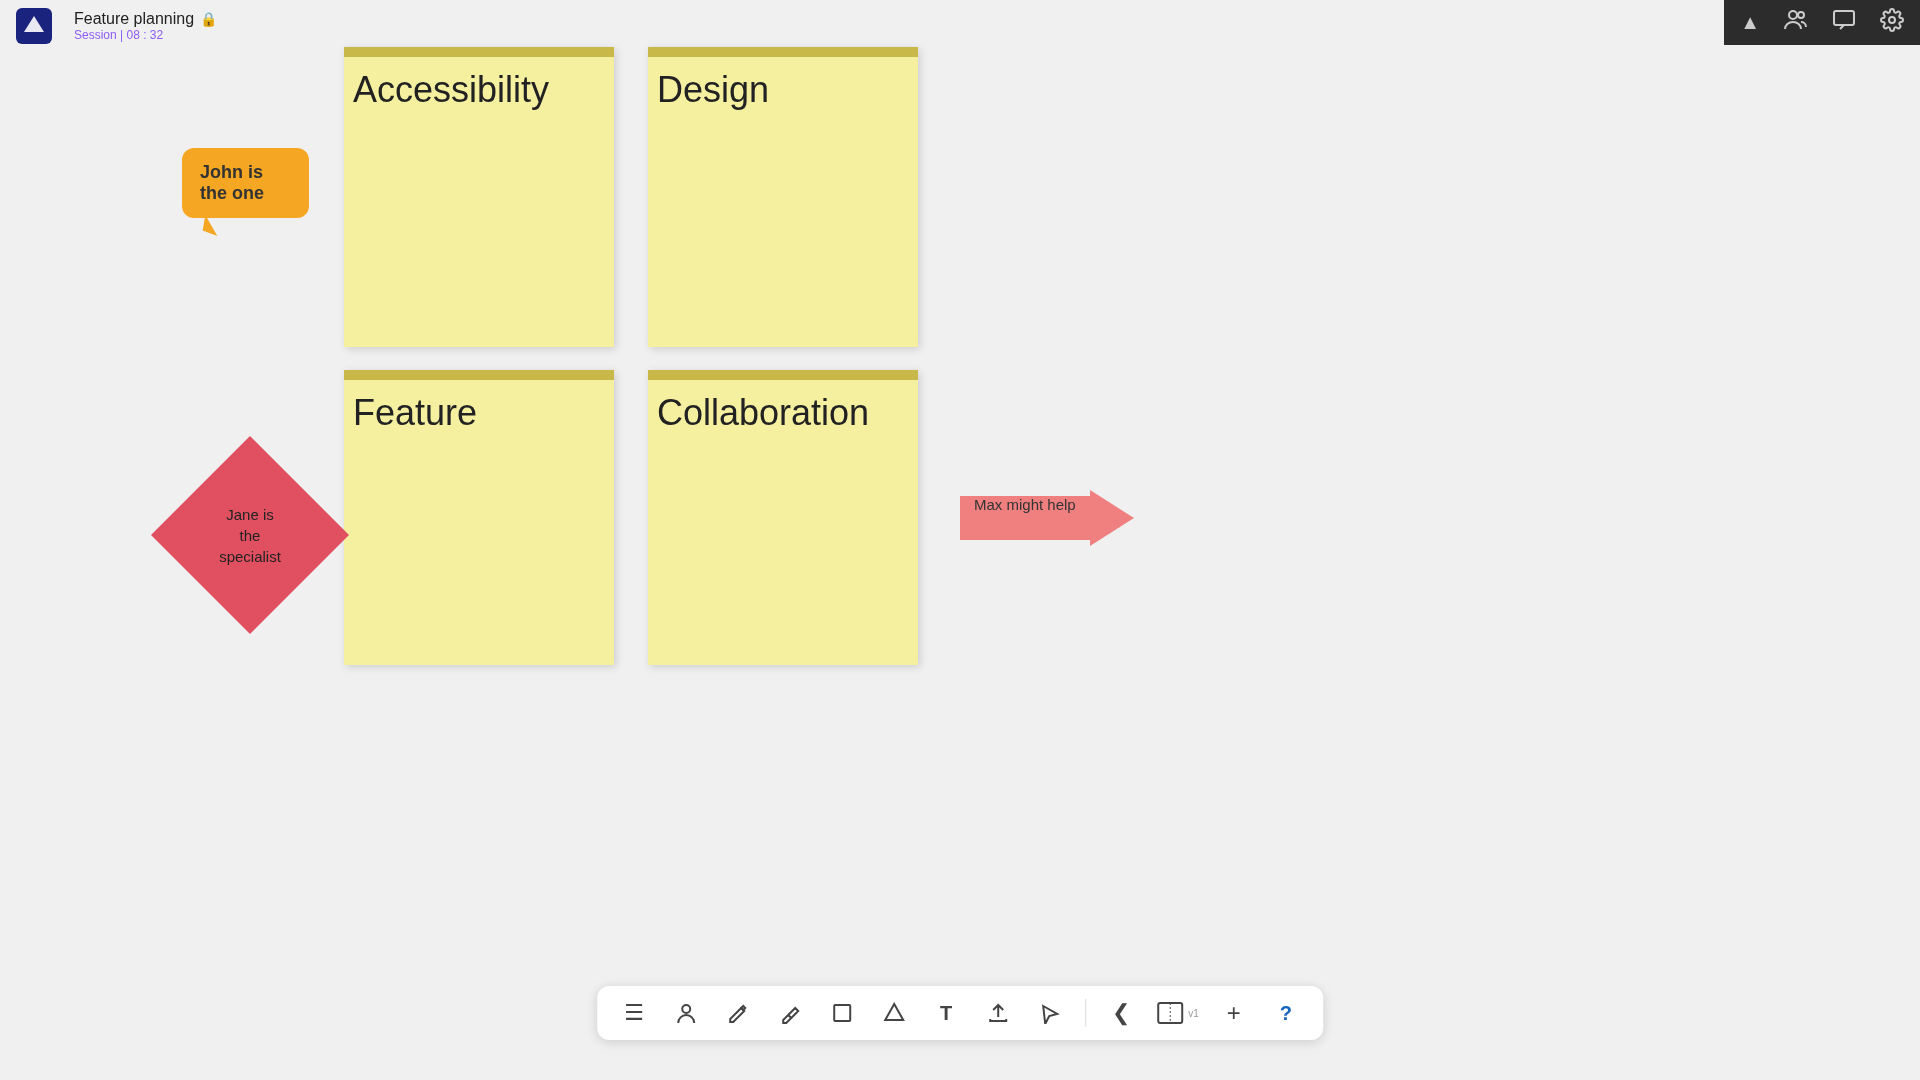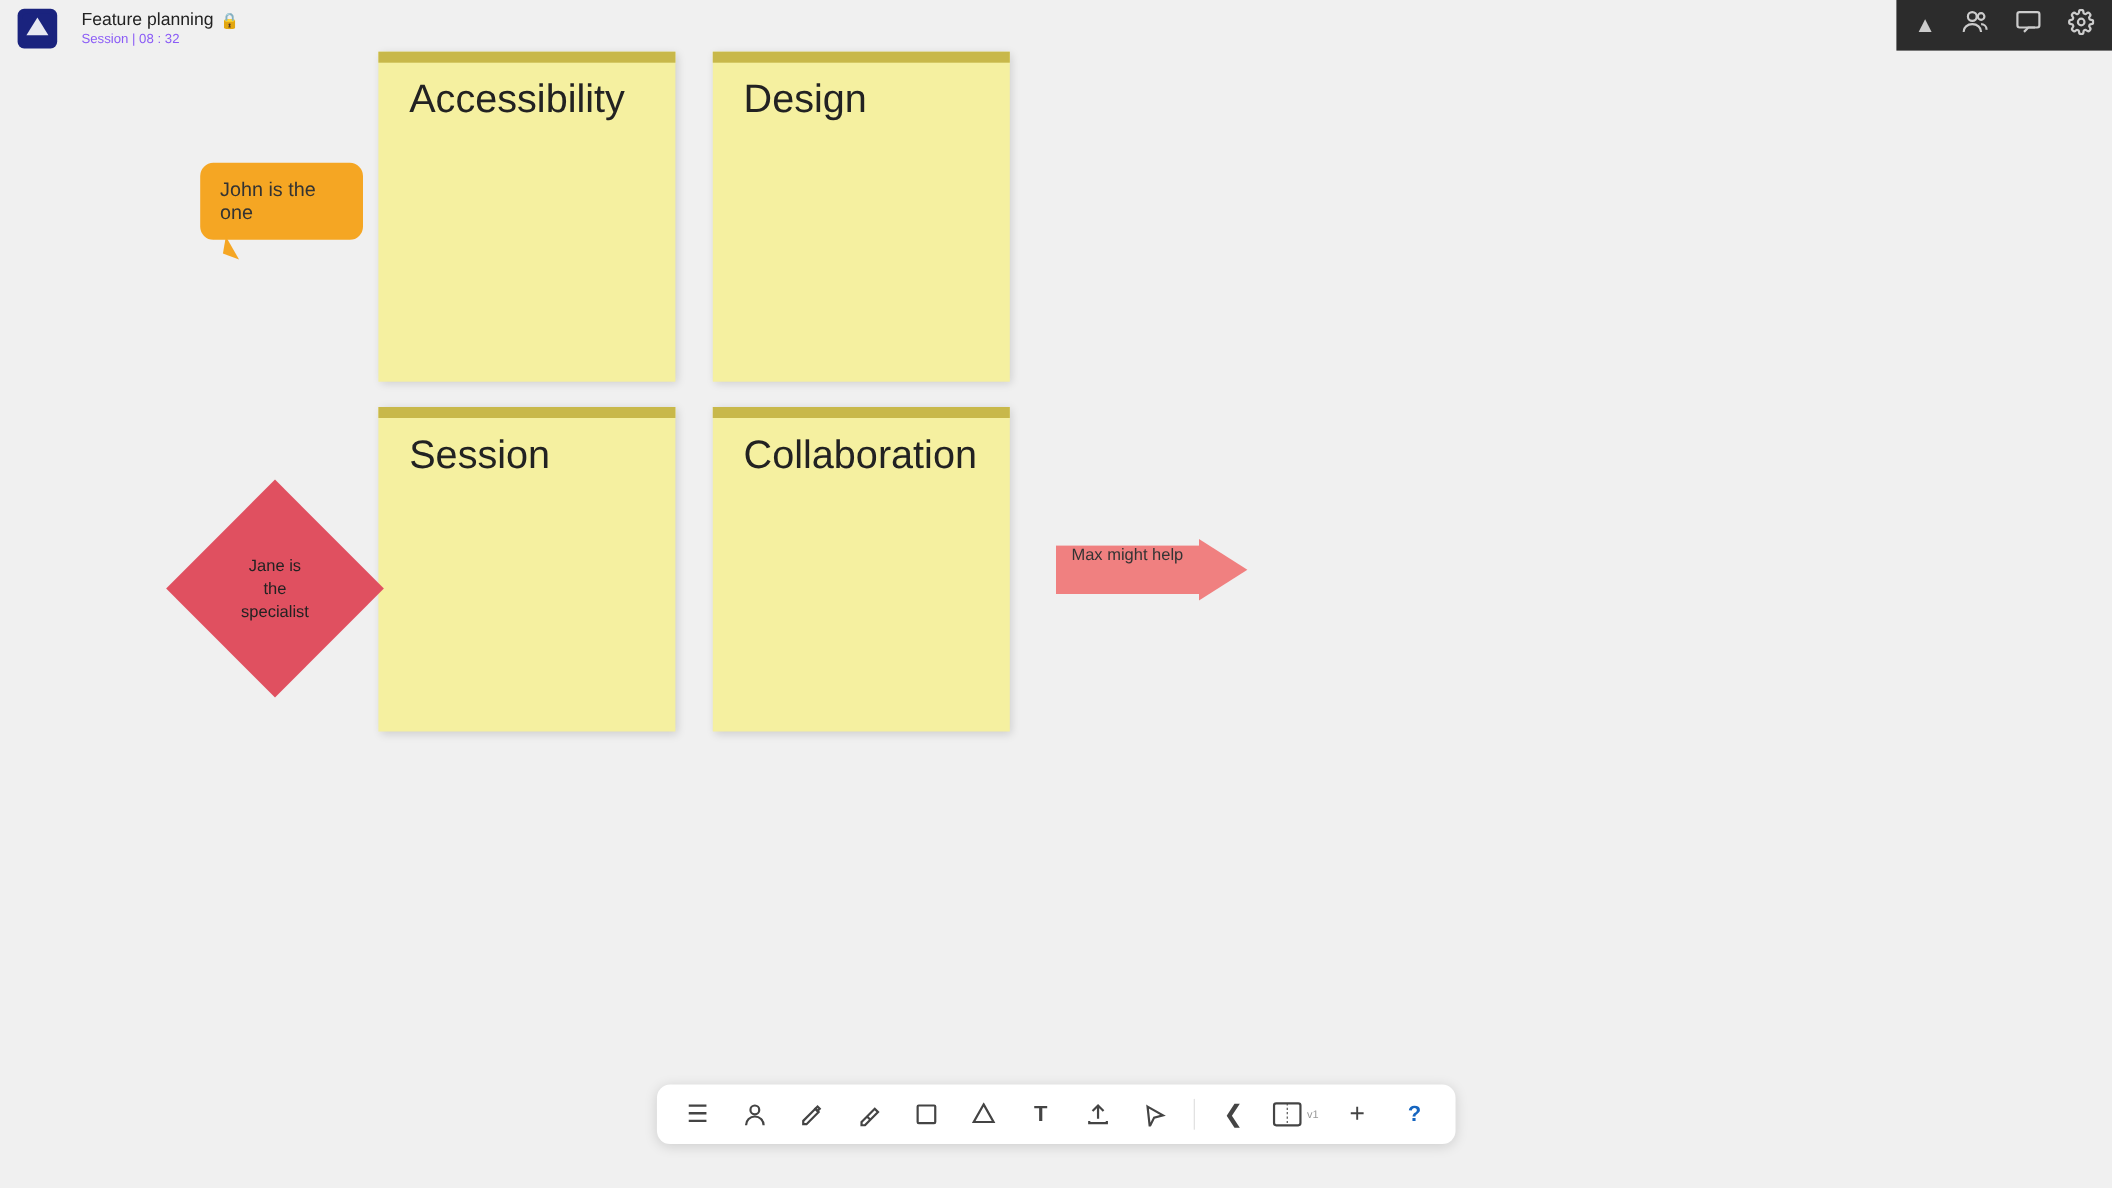--- a/index.html
+++ b/index.html
@@ -84,21 +84,21 @@
     .sticky-card {
       position: absolute;
       background: #f5f0a0;
       border-top: 10px solid #c8b84a;
       box-shadow: 2px 2px 8px rgba(0,0,0,0.15);
     }
     .sticky-card .card-title {
       font-size: 36px;
       font-weight: 400;
       color: #222;
-      padding: 12px 16px 0 28px;
+      padding: 12px 16px 0 9px;
     }
 
     
     .card-accessibility {
       left: 344px; top: 47px;
       width: 270px; height: 300px;
     }
     .card-design {
       left: 648px; top: 47px;
       width: 270px; height: 300px;
@@ -112,24 +112,24 @@
       width: 270px; height: 295px;
     }
 
     
     .speech-bubble {
       position: absolute;
       background: #f5a623;
       border-radius: 12px;
       padding: 14px 18px;
       font-size: 18px;
-      font-weight: 400;
+      font-weight: 700;
       color: #333;
       left: 182px; top: 148px;
-      width: 148px;
+      width: 127px;
     }
     .speech-bubble::after {
       content: '';
       position: absolute;
       bottom: -22px;
       left: 20px;
       border-width: 12px 10px 12px 0;
       border-style: solid;
       border-color: transparent #f5a623 transparent transparent;
       transform: rotate(-30deg);
@@ -303,21 +303,21 @@
 
   <div class="sticky-card card-accessibility">
     <div class="card-title">Accessibility</div>
   </div>
 
   <div class="sticky-card card-design">
     <div class="card-title">Design</div>
   </div>
 
   <div class="sticky-card card-security">
-    <div class="card-title">Session</div>
+    <div class="card-title">Feature</div>
   </div>
 
   <div class="sticky-card card-collaboration">
     <div class="card-title">Collaboration</div>
   </div>
 
   <div class="speech-bubble">
     <span>John is the one</span>
   </div>
 

